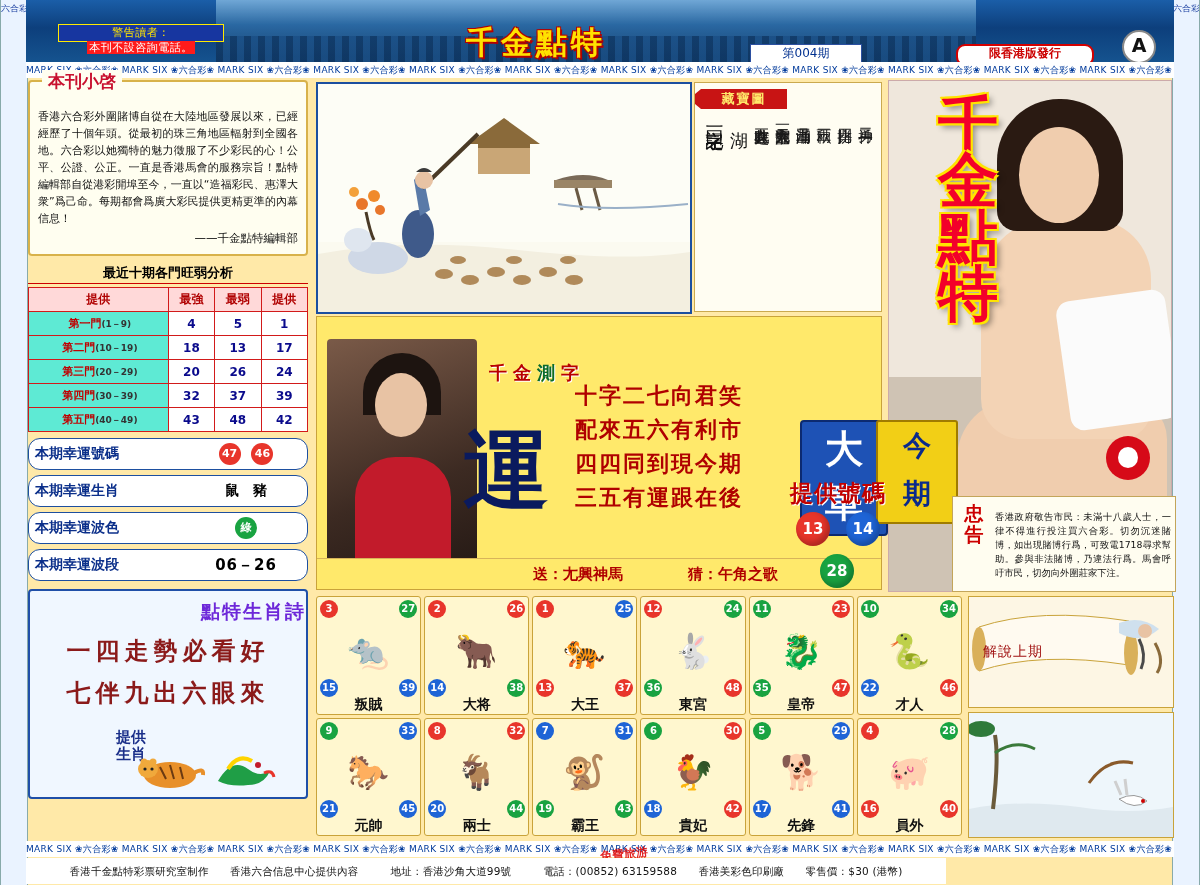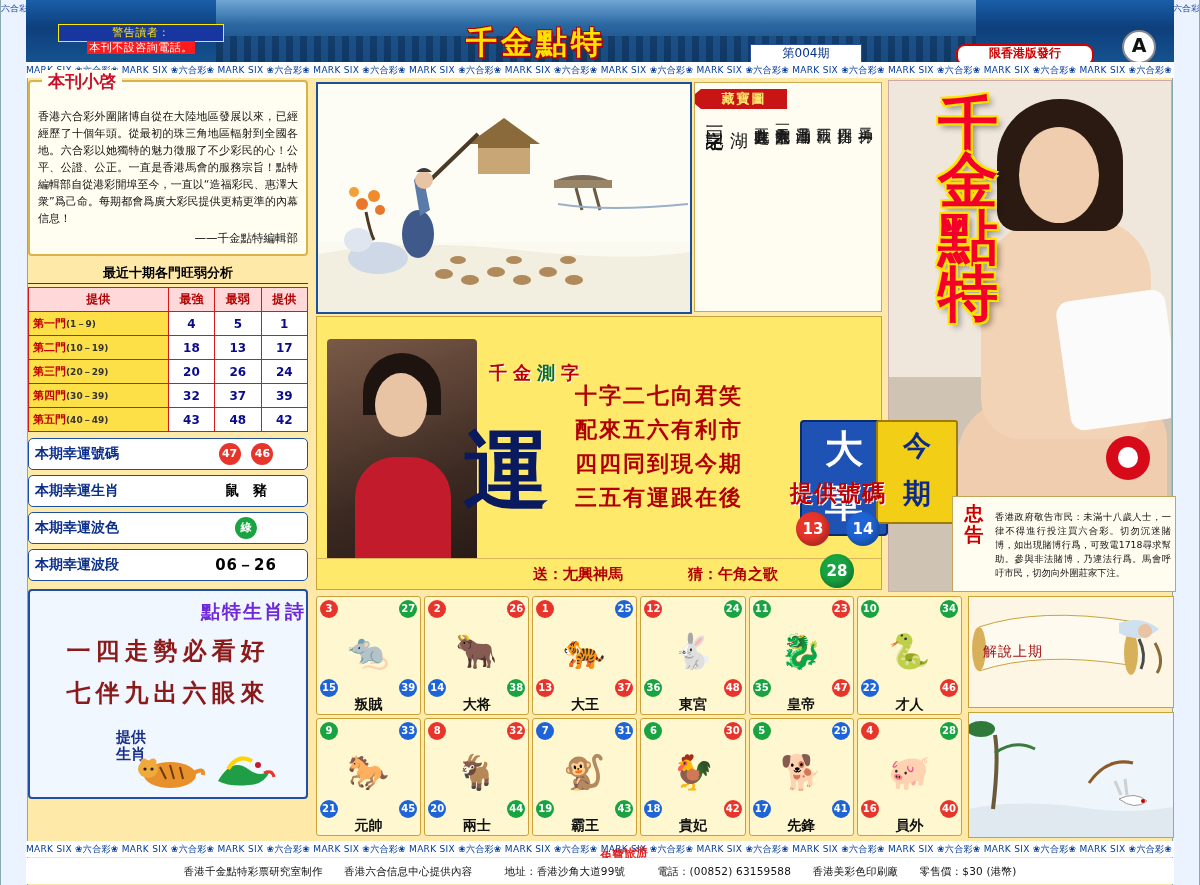--- a/index.html
+++ b/index.html
@@ -42,26 +42,26 @@
   .box-intro{position:relative;background:#fffef0;border:2px solid #d8b24a;border-radius:4px;padding:26px 8px 8px;}
   .box-intro .hdr{position:absolute;left:12px;top:-12px;background:#fffef0;padding:0 6px;font-size:17px;font-weight:bold;color:#c8102e;}
   .box-intro p{margin:0;font-size:11px;line-height:1.55;color:#111;text-align:justify;}
   .box-intro .sign{display:block;text-align:right;font-size:11.5px;margin-top:4px;color:#111;}
 
   .tbl-title{margin-top:8px;text-align:center;font-size:13px;font-weight:bold;color:#000;
      background:#ffe9a8;border-bottom:1px solid #c00;padding-bottom:1px;}
   table.mentbl{margin-top:3px;width:280px;border-collapse:collapse;background:#fff;}
   table.mentbl th,table.mentbl td{border:1px solid #d21a1a;font-size:12px;text-align:center;height:21px;color:#000;}
   table.mentbl th{background:#ffd9d9;color:#b00000;font-weight:bold;}
-  table.mentbl td.lab{background:#fde047;color:#c00000;font-size:11px;font-weight:bold;text-align:left;padding-left:4px;}
+  table.mentbl td.lab{background:#5eead4;color:#c00000;font-size:11px;font-weight:bold;text-align:center;padding-left:4px;}
   table.mentbl td.lab i{font-style:normal;color:#333;font-size:9px;}
   table.mentbl td.num{color:#0a0a8c;font-weight:bold;}
 
   .lucky{margin-top:6px;}
-  .lrow{position:relative;display:flex;align-items:center;height:30px;background:#fff;border:1px solid #1d4fa0;margin-bottom:5px;border-radius:5px;}
+  .lrow{position:relative;display:flex;align-items:center;height:30px;background:#fff;border:1px solid #1d4fa0;margin-bottom:5px;border-radius:12px;}
   .lrow .lb{flex:0 0 150px;font-size:14px;font-weight:bold;color:#0b2f8a;padding-left:6px;}
   .lrow .lv{flex:1;text-align:center;font-size:14px;font-weight:bold;color:#c00;}
   .ball{display:inline-block;width:22px;height:22px;border-radius:50%;color:#fff;font-size:11px;
      line-height:22px;text-align:center;font-weight:bold;margin:0 3px;}
   .ball.red{background:#e8352b;}
   .ball.green{background:#19a341;}
   .lrow .zodiac{color:#000;font-size:14px;font-weight:bold;}
   .lrow .seg{color:#000;letter-spacing:1px;font-size:15px;}
 
   
@@ -153,21 +153,21 @@
   .br1{position:absolute;left:968px;top:596px;width:204px;height:110px;background:#fdf6e4;border:1px solid #c9a33a;overflow:hidden;}
   .br2{position:absolute;left:968px;top:712px;width:204px;height:124px;background:#eef6fb;border:1px solid #c9a33a;overflow:hidden;}
   .scroll-lbl{position:absolute;left:14px;top:46px;font-size:14px;font-weight:normal;color:#a01010;letter-spacing:1px;}
 
   
   .wm{position:absolute;left:18px;top:782px;width:1164px;font-size:76px;font-weight:bold;color:#d92b2b;
      letter-spacing:2px;opacity:.92;font-family:"DejaVu Sans","Liberation Sans",sans-serif;white-space:nowrap;}
   .wm .g{color:#177a32;}
 
   
-  .footer{position:absolute;left:26px;top:858px;width:1148px;height:26px;background:#fff;}
+  .footer{position:absolute;left:26px;top:858px;width:920px;height:26px;background:#fff;}
   .footer span{display:block;text-align:center;font-size:10.5px;color:#111;line-height:26px;letter-spacing:.2px;}
   .stamp{position:absolute;left:600px;top:846px;font-size:12px;color:#d00;font-weight:bold;transform:rotate(-6deg);opacity:.85;}
 </style>
 </head>
 <body>
 
 <div class="page">
 
   <div class="rail left">
     <span>六合彩 MARK SIX 六合彩 MARK SIX 六合彩 MARK SIX 六合彩 MARK SIX 六合彩 MARK SIX 六合彩 MARK SIX 六合彩 MARK SIX 六合彩 MARK SIX 六合彩 MARK SIX 六合彩 MARK SIX 六合彩</span>

